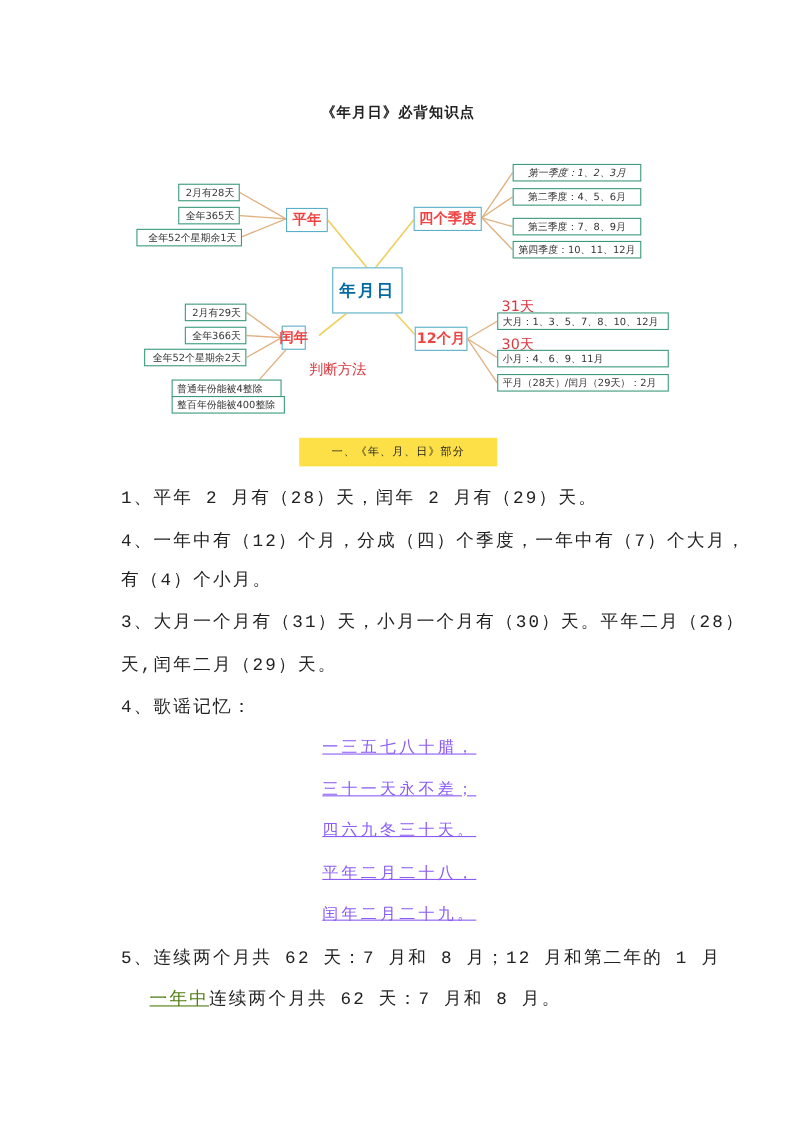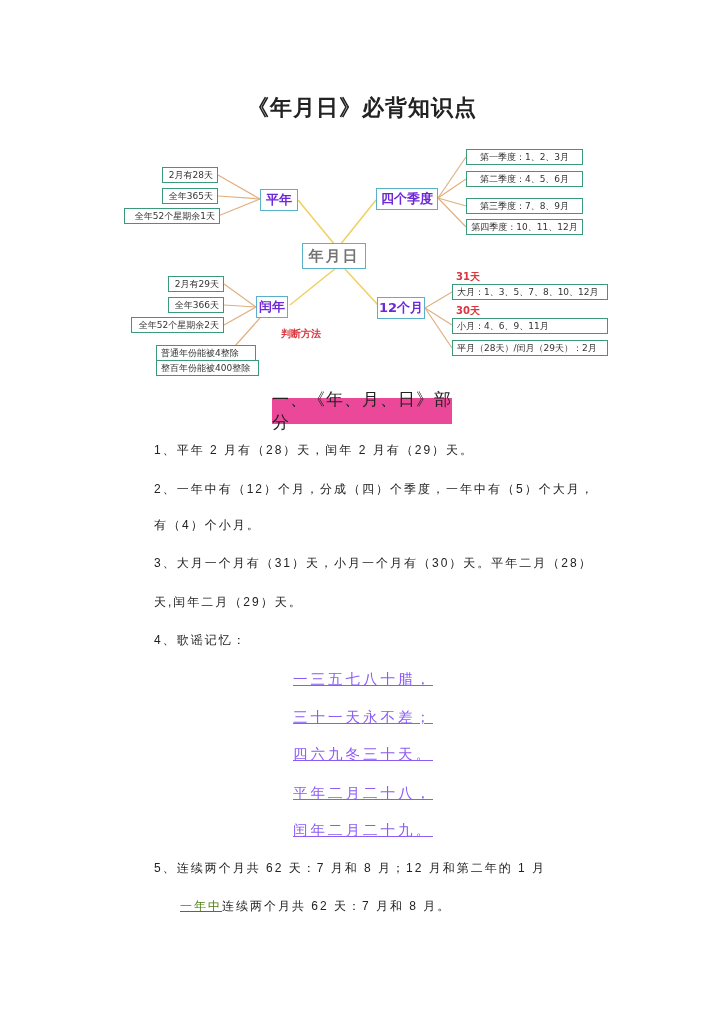--- a/index.html
+++ b/index.html
@@ -1,36 +1,36 @@
 <!DOCTYPE html>
 <html><head>
 <meta charset="utf-8">
 <style>
   html, body { margin: 0; padding: 0; background: #ffffff; }
   body { width: 724px; height: 1024px; position: relative; overflow: hidden;
          font-family: "DejaVu Sans", sans-serif; color: #222; }
   .title { position: absolute; left: 0; width: 724px; top: 93px; text-align: center;
-           font-size: 22px; font-weight: bold; letter-spacing: 1px; color: #222; }
+           font-size: 13px; font-weight: bold; letter-spacing: 1px; color: #222; }
   .map { position: absolute; left: 0; top: 0; width: 724px; height: 390px; }
   .map svg { position: absolute; left: 0; top: 0; }
   .node { position: absolute; background: #fff; box-sizing: border-box; white-space: nowrap;
           display: flex; align-items: center; }
   .leaf { border: 1.5px solid #3a9a7a; font-size: 9px; color: #333; padding: 0 4px; height: 16px; }
   .leaf.r { justify-content: flex-end; }
   .leaf.c { justify-content: center; }
-  .branch { border: 1.5px solid #5ab0c8; font-size: 13px; font-weight: bold; color: #6d28d9;
+  .branch { border: 1.5px solid #5ab0c8; font-size: 13px; font-weight: bold; color: #ef4444;
             height: 22px; padding: 0 4px; justify-content: center; }
-  .center { border: 1.5px solid #5ab0c8; font-size: 15px; font-weight: bold; color: #737373;
-            height: 26px; padding: 0 20px; justify-content: center; letter-spacing: 2px; }
-  .redlabel { position: absolute; color: #d9363e; font-size: 10px; font-weight: bold; }
+  .center { border: 1.5px solid #5ab0c8; font-size: 15px; font-weight: bold; color: #0369a1;
+            height: 42px; padding: 0 20px; justify-content: center; letter-spacing: 2px; }
+  .redlabel { position: absolute; color: #d9363e; font-size: 13px; font-weight: normal; }
   .section-head { position: absolute; left: 272px; top: 398px; width: 180px; height: 26px;
-                  background: #ec4899; font-size: 17px; display: flex; align-items: center;
+                  background: #fde047; font-size: 10px; display: flex; align-items: center;
                   justify-content: center; font-family: "DejaVu Serif", serif; letter-spacing: 1px; }
-  .para { position: absolute; left: 110px; font-size: 12px; font-family: Liberation Sans, sans-serif;
-          letter-spacing: 2px; color: #222; white-space: nowrap; margin-left: 44px; }
+  .para { position: absolute; left: 110px; font-size: 16px; font-family: Liberation Mono, monospace;
+          letter-spacing: 2px; color: #222; white-space: nowrap; }
   .poem { position: absolute; left: 293px; font-size: 14.5px; font-family: "DejaVu Serif", serif;
           color: #8b5cf6; text-decoration: underline; letter-spacing: 3px; white-space: nowrap; }
   .blue-u { color: #4d7c0f; text-decoration: underline; }
 </style>
 </head>
 <body>
 
 <div class="title">《年月日》必背知识点</div>
 
 <div class="map">
@@ -62,45 +62,45 @@
   </svg>
 
   <div class="node center" style="left:302px; top:243px; width:64px;">年月日</div>
 
   <div class="node branch" style="left:260px; top:189px; width:38px;">平年</div>
   <div class="node leaf r" style="left:162px; top:167px; width:56px;">2月有28天</div>
   <div class="node leaf r" style="left:162px; top:188px; width:56px;">全年365天</div>
   <div class="node leaf r" style="left:124px; top:208px; width:96px;">全年52个星期余1天</div>
 
   <div class="node branch" style="left:376px; top:188px; width:62px;">四个季度</div>
-  <div class="node leaf c" style="left:466px; top:149px; width:117px;">第一季度：1、2、3月</div>
+  <div class="node leaf c" style="left:466px; top:149px; width:117px;font-style:italic;">第一季度：1、2、3月</div>
   <div class="node leaf c" style="left:466px; top:171px; width:117px;">第二季度：4、5、6月</div>
   <div class="node leaf c" style="left:466px; top:198px; width:117px;">第三季度：7、8、9月</div>
   <div class="node leaf c" style="left:466px; top:219px; width:117px;">第四季度：10、11、12月</div>
 
-  <div class="node branch" style="left:256px; top:296px; width:32px;">闰年</div>
+  <div class="node branch" style="left:256px; top:296px; width:22px;">闰年</div>
   <div class="node leaf r" style="left:168px; top:276px; width:56px;">2月有29天</div>
   <div class="node leaf r" style="left:168px; top:297px; width:56px;">全年366天</div>
   <div class="node leaf r" style="left:131px; top:317px; width:93px;">全年52个星期余2天</div>
   <div class="redlabel" style="left:246px; top:327px;margin-left:35px;">判断方法</div>
   <div class="node leaf" style="left:156px; top:345px; width:100px;">普通年份能被4整除</div>
   <div class="node leaf" style="left:156px; top:360px; width:103px;">整百年份能被400整除</div>
 
   <div class="node branch" style="left:377px; top:297px; width:48px;">12个月</div>
   <div class="redlabel" style="left:456px; top:270px;">31天</div>
   <div class="node leaf" style="left:452px; top:284px; width:156px;">大月：1、3、5、7、8、10、12月</div>
   <div class="redlabel" style="left:456px; top:304px;">30天</div>
   <div class="node leaf" style="left:452px; top:318px; width:156px;">小月：4、6、9、11月</div>
   <div class="node leaf" style="left:452px; top:340px; width:156px;">平月（28天）/闰月（29天）：2月</div>
 </div>
 
 <div class="section-head">一、《年、月、日》部分</div>
 
 <div class="para" style="top:442px;">1、平年 2 月有（28）天，闰年 2 月有（29）天。</div>
-<div class="para" style="top:481px;">2、一年中有（12）个月，分成（四）个季度，一年中有（5）个大月，</div>
+<div class="para" style="top:481px;">4、一年中有（12）个月，分成（四）个季度，一年中有（7）个大月，</div>
 <div class="para" style="top:517px;">有（4）个小月。</div>
 <div class="para" style="top:555px;">3、大月一个月有（31）天，小月一个月有（30）天。平年二月（28）</div>
 <div class="para" style="top:594px;">天,闰年二月（29）天。</div>
 <div class="para" style="top:632px;">4、歌谣记忆：</div>
 
 <div class="poem" style="top:670px;">一三五七八十腊，</div>
 <div class="poem" style="top:708px;">三十一天永不差；</div>
 <div class="poem" style="top:745px;">四六九冬三十天。</div>
 <div class="poem" style="top:784px;">平年二月二十八，</div>
 <div class="poem" style="top:821px;">闰年二月二十九。</div>

